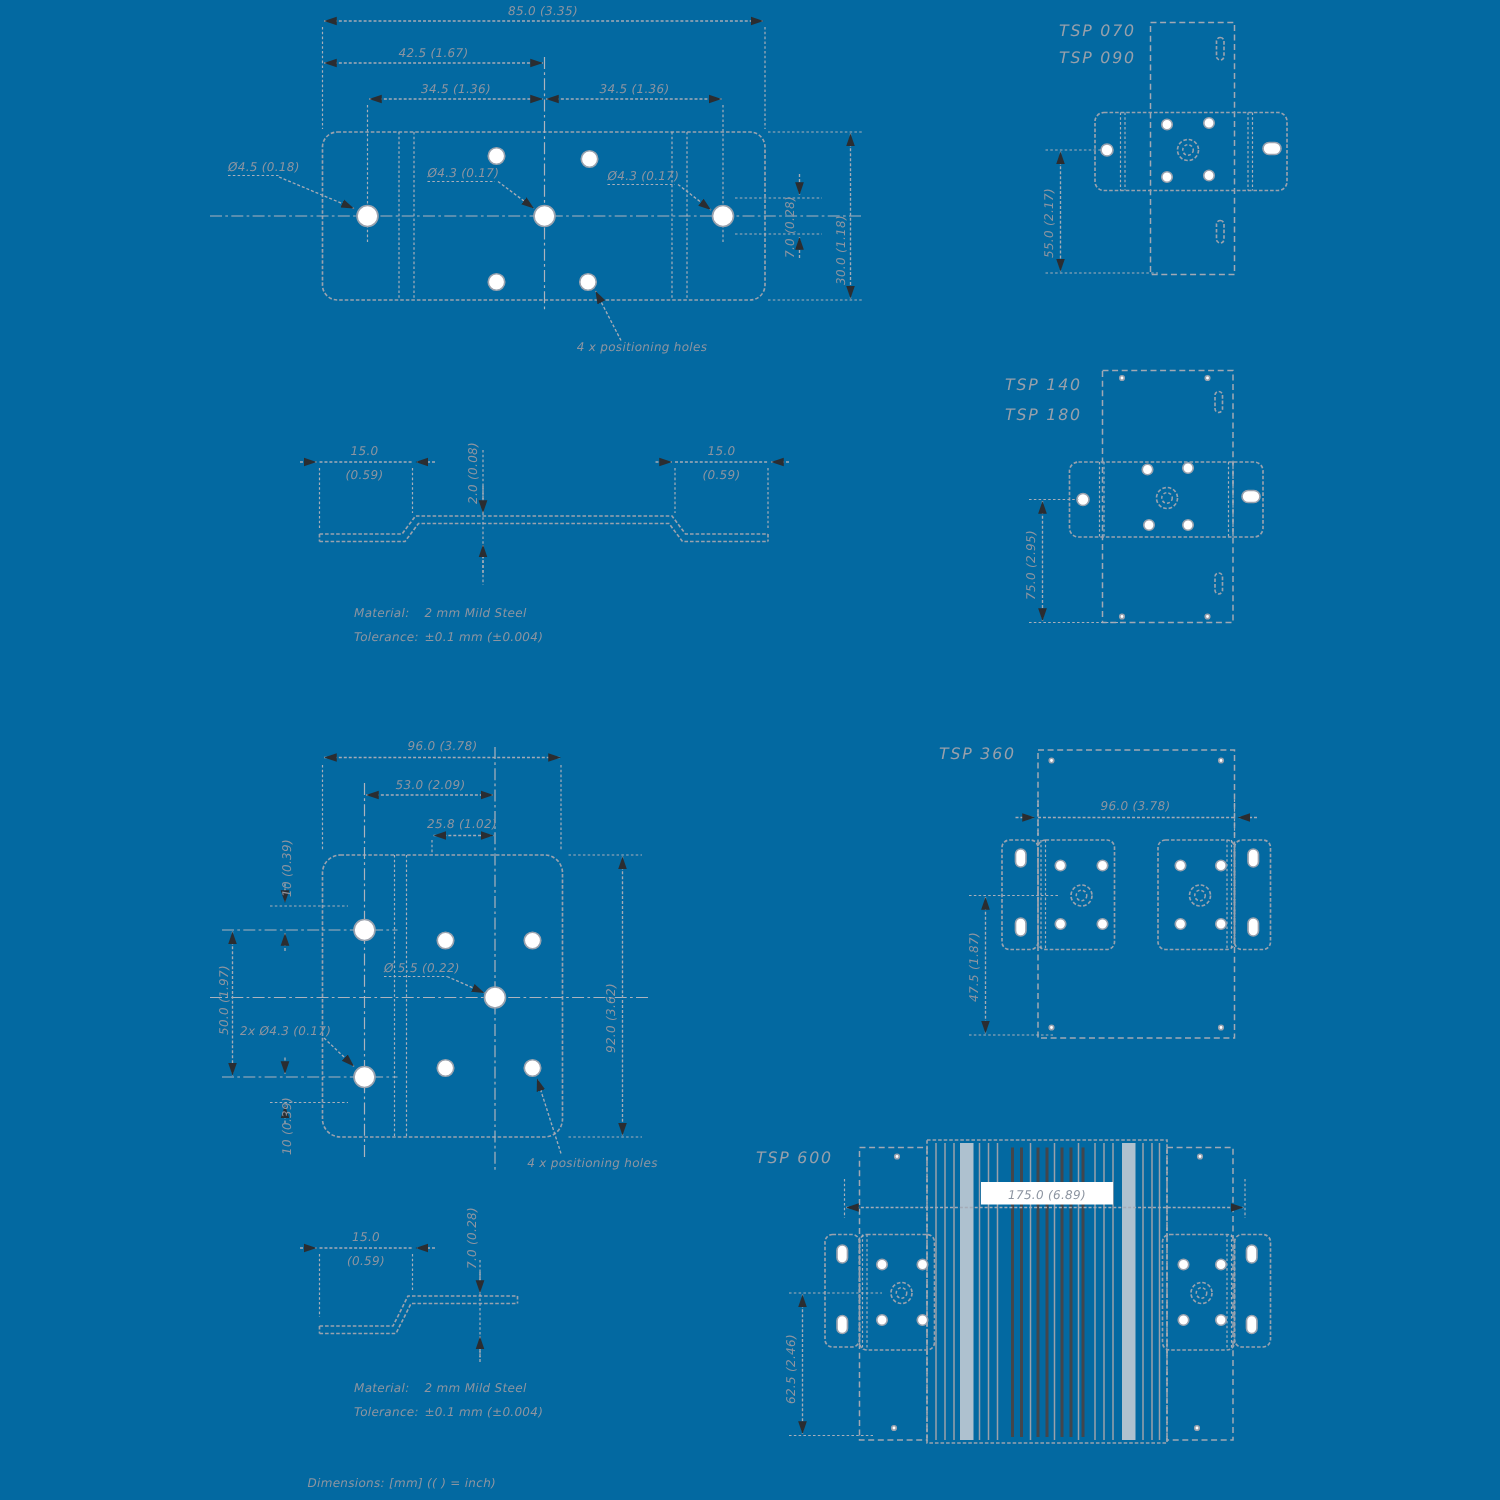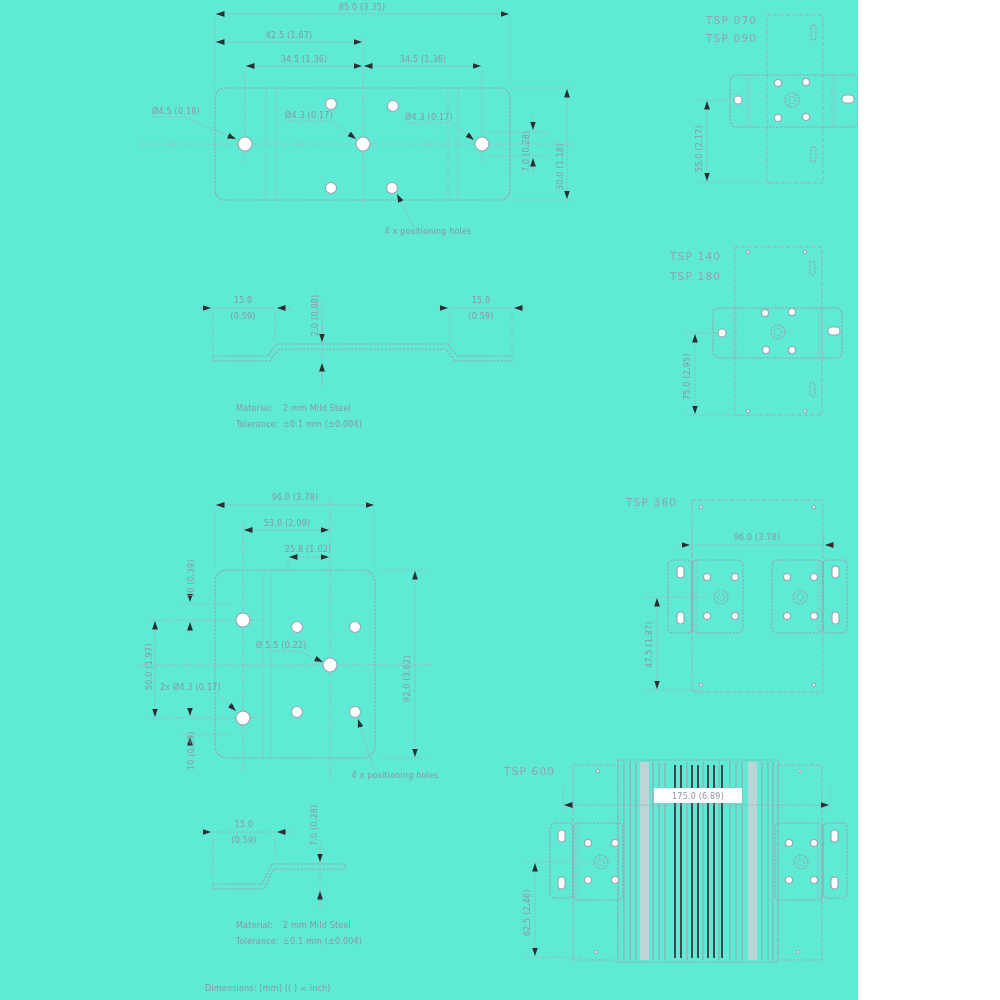--- a/index.html
+++ b/index.html
@@ -1,17 +1,17 @@
 <!DOCTYPE html>
 <html><head>
 <meta charset="utf-8">
 <style>
   html,body{margin:0;padding:0;background:#ffffff;}
-  .sheet{position:relative;width:858px;height:1000px;background:#5eead4;overflow:hidden;
-         font-family:"DejaVu Sans",sans-serif;}
+  .sheet{position:relative;width:1000px;height:1000px;background:#0369a1;overflow:hidden;
+         font-family:"DejaVu Sans",sans-serif;font-style:italic;}
   svg{position:absolute;left:0;top:0;}
   
   .o{fill:none;stroke:#9aa2ae;stroke-width:1.1;stroke-dasharray:2.4 1.3;}
   
   .b{fill:none;stroke:#a9afba;stroke-width:.8;stroke-dasharray:1.7 1.5;}
   
   .h{fill:none;stroke:#a2a9b4;stroke-width:1;stroke-dasharray:4 2.4;}
   
   .c{fill:none;stroke:#adb3bd;stroke-width:.8;stroke-dasharray:8 2.2 1.8 2.2;}
   

